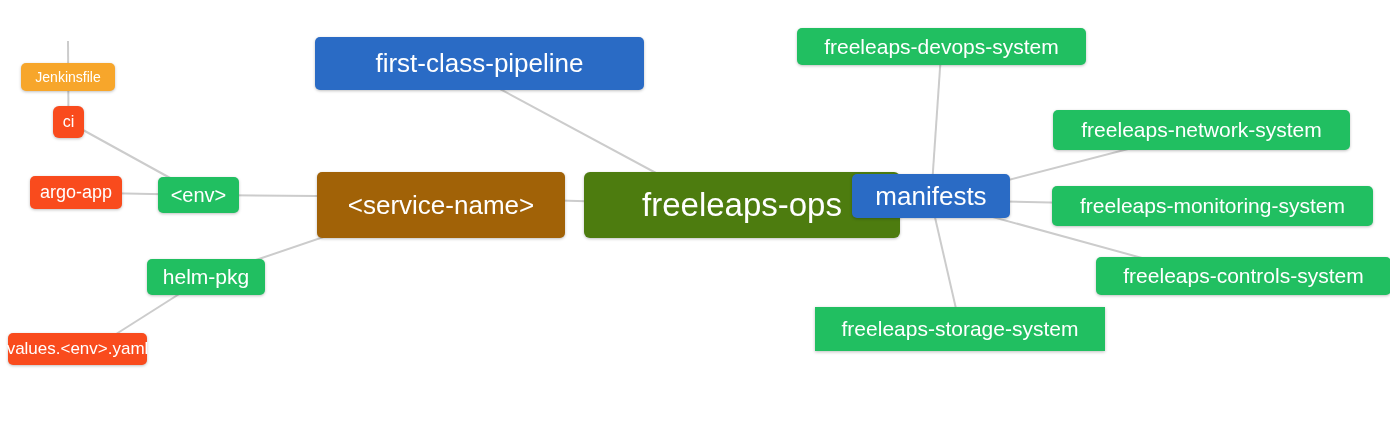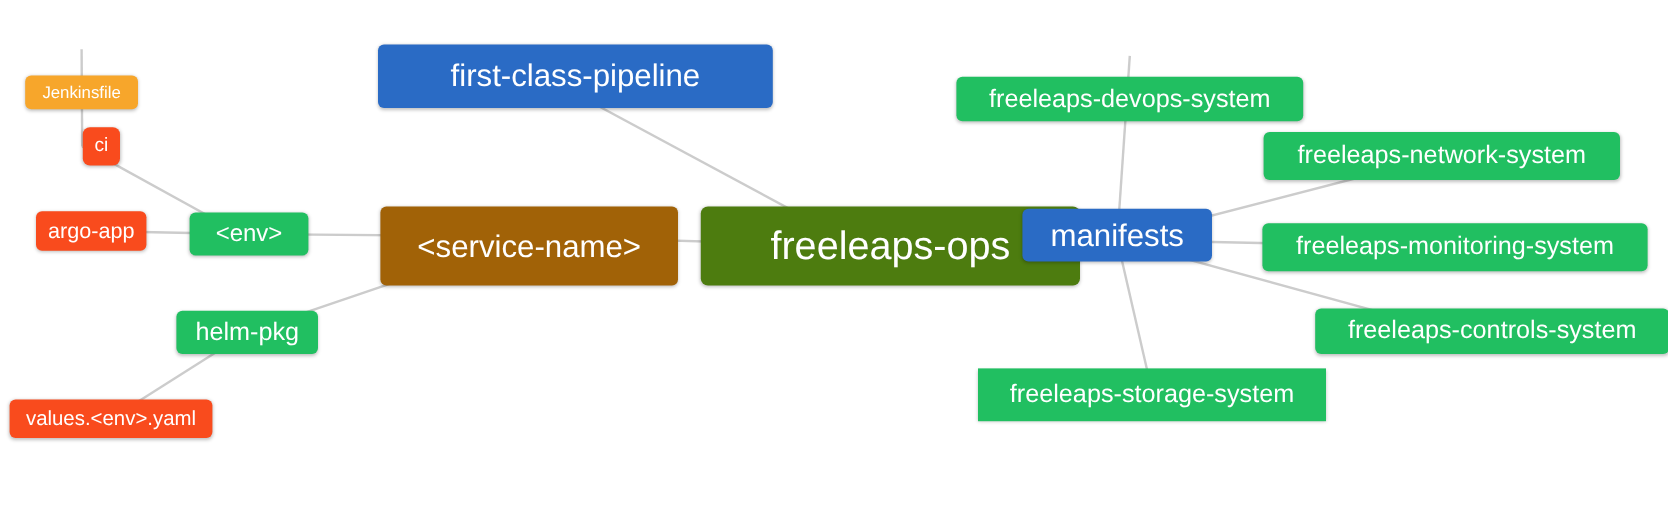--- a/index.html
+++ b/index.html
@@ -66,39 +66,39 @@
       </div>
       <div class="mm-node" style="left: 315px; top: 37px; width: 329px; height: 53px; background: rgb(42, 107, 197); font-size: 26px; border-radius: 5px;">
         <span class="mm-label">first-class-pipeline</span>
       </div>
       <div class="mm-node" style="left: 317px; top: 172px; width: 248px; height: 66px; background: #a16207; font-size: 26px; border-radius: 5px;">
         <span class="mm-label">&lt;service-name&gt;</span>
       </div>
       <div class="mm-node" style="left: 852px; top: 174px; width: 158px; height: 44px; background: rgb(42, 107, 197); font-size: 26px; border-radius: 5px;">
         <span class="mm-label">manifests</span>
       </div>
-      <div class="mm-node" style="left: 158px; top: 177px; width: 99px; height: 36px; background: rgb(33, 191, 97); font-size: 20px; border-radius: 5px;">
+      <div class="mm-node" style="left: 158px; top: 177px; width: 81px; height: 36px; background: rgb(33, 191, 97); font-size: 20px; border-radius: 5px;">
         <span class="mm-label">&lt;env&gt;</span>
       </div>
       <div class="mm-node" style="left: 147px; top: 259px; width: 118px; height: 36px; background: rgb(33, 191, 97); font-size: 21px; border-radius: 5px;">
         <span class="mm-label">helm-pkg</span>
       </div>
-      <div class="mm-node" style="left: 53px; top: 106px; width: 31px; height: 32px; background: rgb(249, 75, 29); font-size: 16px; border-radius: 6px; margin-left: 16px;">
+      <div class="mm-node" style="left: 53px; top: 106px; width: 31px; height: 32px; background: rgb(249, 75, 29); font-size: 16px; border-radius: 6px;">
         <span class="mm-label">ci</span>
       </div>
       <div class="mm-node" style="left: 30px; top: 176px; width: 92px; height: 33px; background: rgb(249, 75, 29); font-size: 18px; border-radius: 5px;">
         <span class="mm-label">argo-app</span>
       </div>
-      <div class="mm-node" style="left: 8px; top: 333px; width: 169px; height: 32px; background: rgb(249, 75, 29); font-size: 17px; border-radius: 5px;">
+      <div class="mm-node" style="left: 8px; top: 333px; width: 139px; height: 32px; background: rgb(249, 75, 29); font-size: 17px; border-radius: 5px;">
         <span class="mm-label">values.&lt;env&gt;.yaml</span>
       </div>
       <div class="mm-node" style="left: 21px; top: 27px; width: 94px; height: 28px; background: rgb(247, 166, 43); font-size: 14px; border-radius: 5px; margin-top: 36px;">
         <span class="mm-label">Jenkinsfile</span>
       </div>
-      <div class="mm-node" style="left: 797px; top: 28px; width: 289px; height: 37px; background: rgb(33, 191, 97); font-size: 21px; border-radius: 5px; margin-top: 36px;">
+      <div class="mm-node" style="left: 797px; top: 28px; width: 289px; height: 37px; background: rgb(33, 191, 97); font-size: 21px; border-radius: 5px;">
         <span class="mm-label">freeleaps-devops-system</span>
       </div>
       <div class="mm-node" style="left: 1053px; top: 110px; width: 297px; height: 40px; background: rgb(33, 191, 97); font-size: 21px; border-radius: 5px;">
         <span class="mm-label">freeleaps-network-system</span>
       </div>
       <div class="mm-node" style="left: 1052px; top: 186px; width: 321px; height: 40px; background: rgb(33, 191, 97); font-size: 21px; border-radius: 5px;">
         <span class="mm-label">freeleaps-monitoring-system</span>
       </div>
       <div class="mm-node" style="left: 1060px; top: 257px; width: 295px; height: 38px; background: rgb(33, 191, 97); font-size: 21px; border-radius: 5px; margin-left: 36px;">
         <span class="mm-label">freeleaps-controls-system</span>

